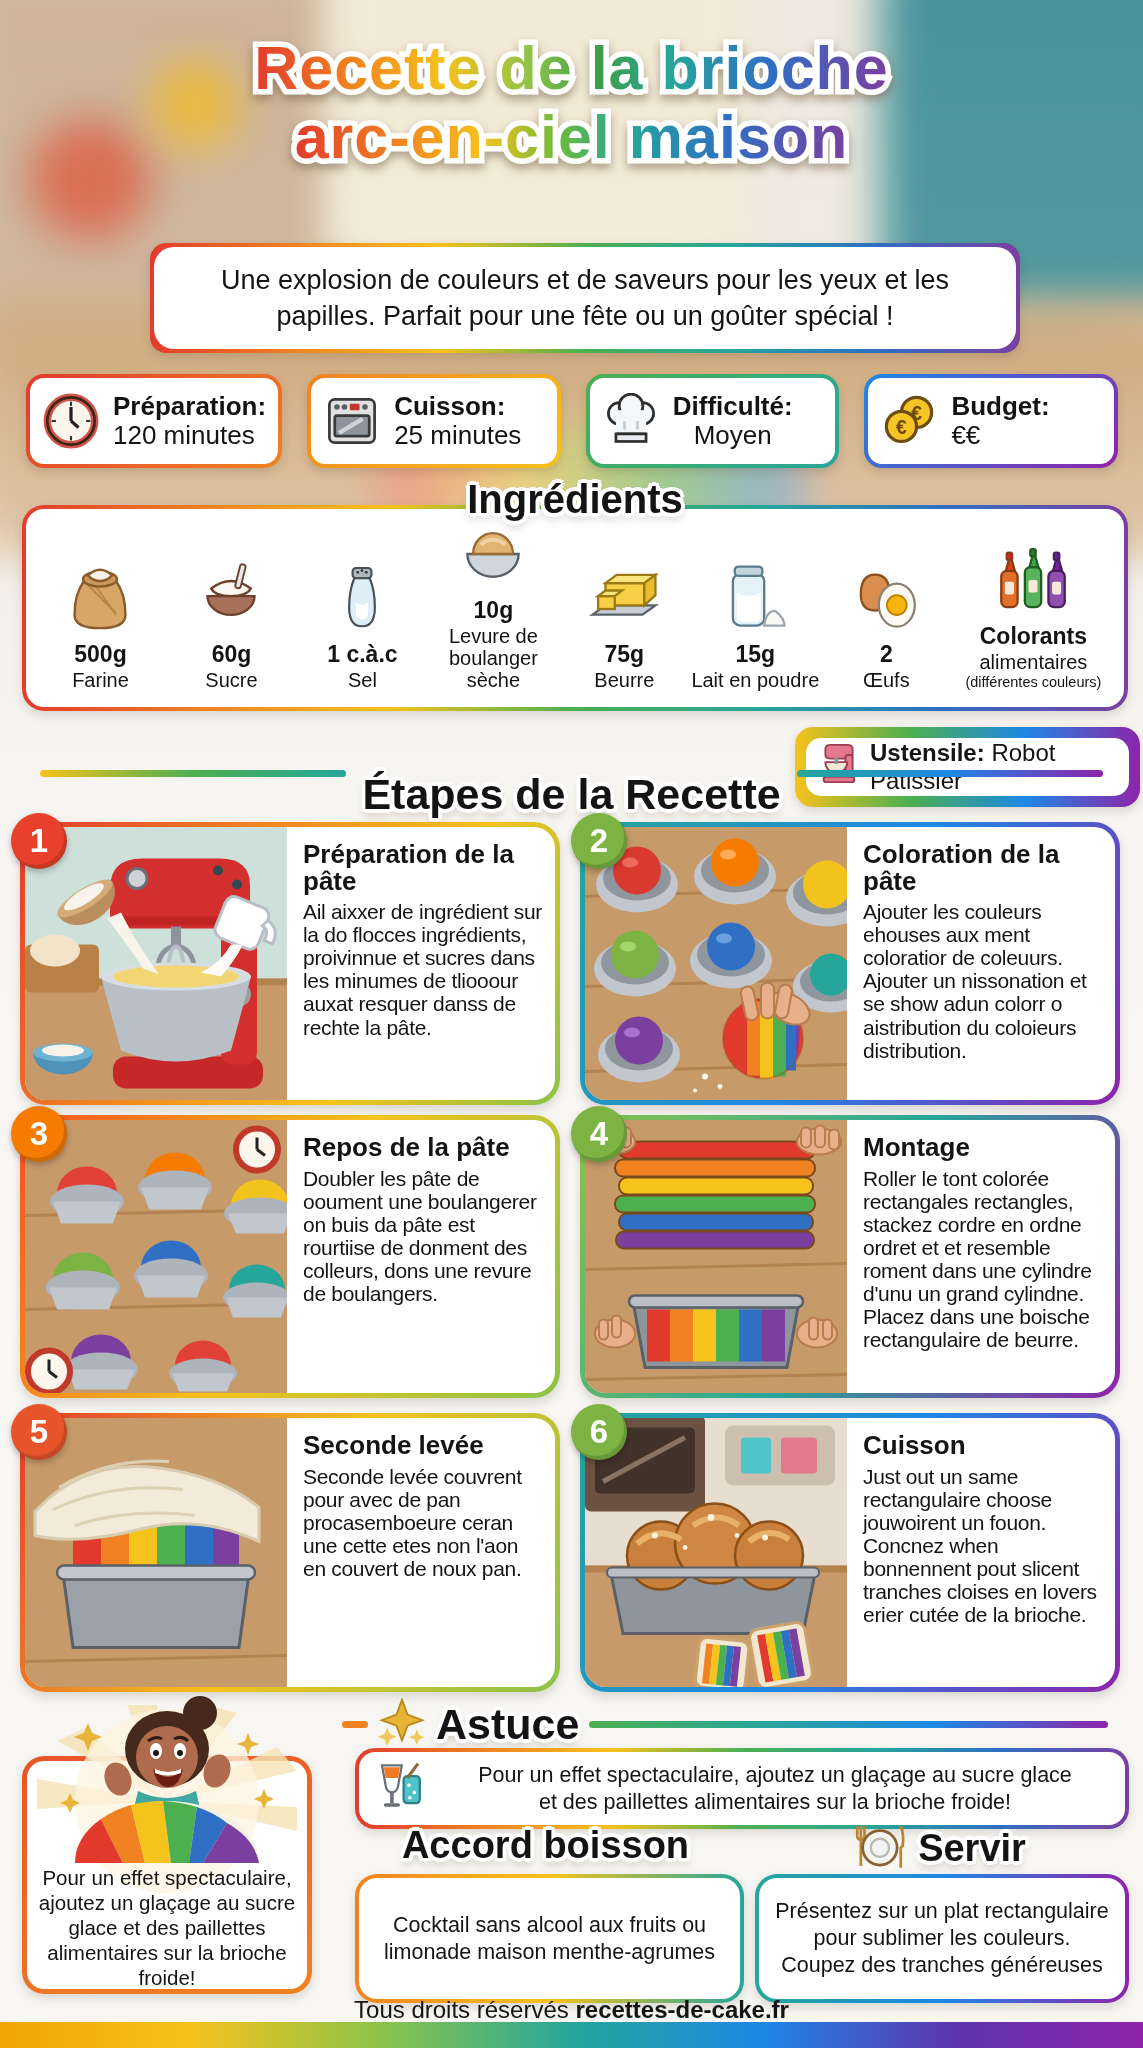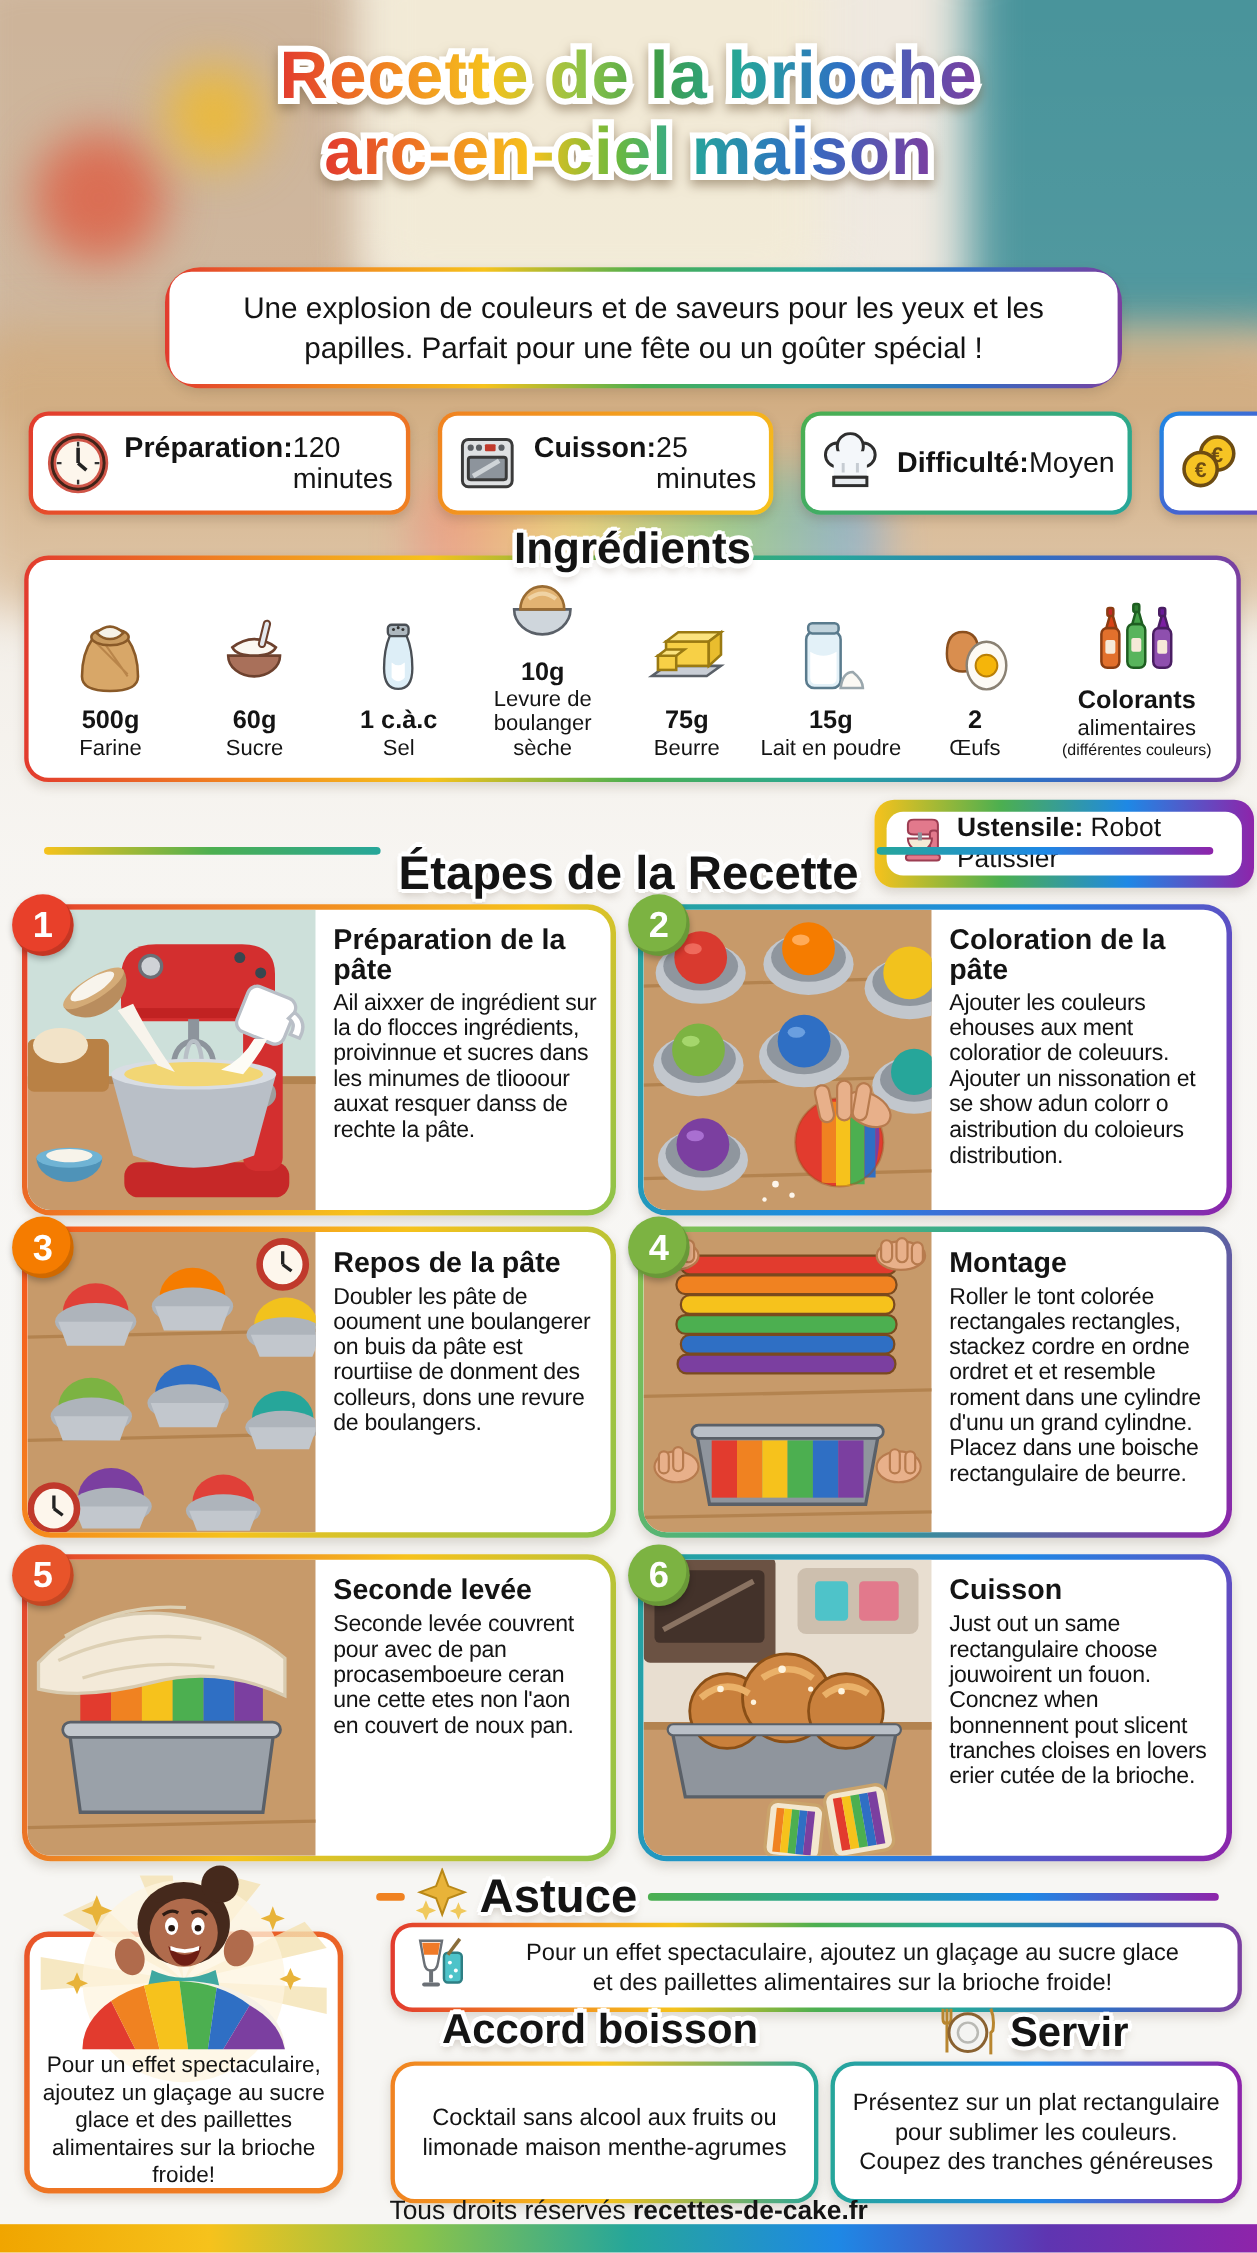--- a/index.html
+++ b/index.html
@@ -20,31 +20,31 @@
   
   .title{position:absolute;top:34px;left:0;width:100%;text-align:center;font-weight:bold;}
   .title-line{position:relative;display:block;font-size:61px;line-height:69px;letter-spacing:1px;}
   .t-stroke{position:absolute;left:0;right:0;-webkit-text-stroke:11px #fff;color:#fff;
     filter:drop-shadow(0 5px 5px rgba(110,85,55,.5));}
   .t-fill{position:relative;background-clip:text;-webkit-background-clip:text;color:transparent;}
   .rb1{background-image:linear-gradient(90deg,#e23b2e 0%,#f08221 15%,#f6c21c 30%,#8bc34a 44%,#3f9d47 54%,#26a69a 66%,#2f6fc4 81%,#7b3fa0 100%);}
   .rb2{background-image:linear-gradient(90deg,#e23b2e 0%,#f08221 18%,#f6c21c 34%,#6cb93e 48%,#26a69a 60%,#2f6fc4 78%,#7b3fa0 100%);}
 
   
-  .subtitle{left:150px;top:243px;width:862px;height:102px;border-radius:32px;
+  .subtitle{left:150px;top:243px;width:862px;height:102px;border-radius:16px;
     background:linear-gradient(90deg,#e23b2e,#f08221,#f6c21c,#4caf50,#26a69a,#2f6fc4,#7b3fa0);}
   .subtitle .gin{border-radius:20px;display:flex;align-items:center;justify-content:center;
     font-size:27px;line-height:1.35;text-align:center;padding:0 26px;font-weight:500;}
 
   
   .badges{position:absolute;left:26px;top:374px;width:1092px;display:flex;gap:25px;}
   .badge{flex:1;padding:4px;border-radius:18px;height:94px;box-sizing:border-box;box-shadow:0 4px 9px rgba(90,70,50,.2);}
   .badge .gin{border-radius:14px;display:flex;align-items:center;gap:13px;padding:0 12px;}
   .bicon{flex:0 0 58px;height:58px;display:flex;align-items:center;justify-content:center;}
-  .btxt{display:flex;flex-direction:row;line-height:1.12;font-size:26px;}
+  .btxt{display:flex;flex-direction:column;line-height:1.12;font-size:26px;}
   .btxt b{font-size:26px;}
 
   
   .ingbox{left:22px;top:505px;width:1098px;height:198px;border-radius:22px;
     background:linear-gradient(90deg,#e23b2e,#f08221,#f6c21c,#4caf50,#26a69a,#2f6fc4,#7b3fa0);}
   .ingbox .gin{border-radius:18px;display:flex;align-items:flex-end;padding:26px 10px 16px 10px;gap:2px;}
   .sec-head{font-weight:bold;font-size:40px;letter-spacing:0;
     text-shadow:-3px -3px 0 #fff,3px -3px 0 #fff,-3px 3px 0 #fff,3px 3px 0 #fff,0 -4px 0 #fff,0 4px 0 #fff,-4px 0 0 #fff,4px 0 0 #fff,0 6px 8px rgba(100,80,60,.35);}
   .ing-title{position:absolute;top:-28px;left:0;width:100%;text-align:center;}
   .ing{flex:1;display:flex;flex-direction:column;align-items:center;text-align:center;line-height:1.1;}
@@ -175,21 +175,21 @@
               <rect x="10" y="21" width="32" height="19" rx="2" fill="#8d949c" stroke="#3a3a3a" stroke-width="2.5"></rect>
               <line x1="14" y1="37" x2="36" y2="24" stroke="#cfd4d8" stroke-width="4"></line>
             </svg>
         </span>
         <div class="btxt">
           <b>Cuisson:</b>
           <span>25 minutes</span>
         </div>
       </div>
     </div>
-    <div class="badge" style="background:linear-gradient(135deg,#4caf50,#26a69a);">
+    <div class="badge" style="background:linear-gradient(135deg,#4caf50,#26a69a);text-align:center;">
       <div class="gin">
         <span class="bicon">
           <svg viewBox="0 0 52 52" width="56" height="56">
               <circle cx="15" cy="19" r="10" fill="#f4f7fa" stroke="#2e2e2e" stroke-width="2.5"></circle>
               <circle cx="37" cy="19" r="10" fill="#f4f7fa" stroke="#2e2e2e" stroke-width="2.5"></circle>
               <circle cx="26" cy="12" r="11" fill="#f4f7fa" stroke="#2e2e2e" stroke-width="2.5"></circle>
               <rect x="12" y="16" width="28" height="22" fill="#f4f7fa"></rect>
               <path d="M12 38 h28" stroke="#2e2e2e" stroke-width="2.5"></path>
               <rect x="12" y="38" width="28" height="7" fill="#e8ecf0" stroke="#2e2e2e" stroke-width="2.5"></rect>
               <path d="M20 26 v8 M32 26 v8" stroke="#c6ccd2" stroke-width="2.5"></path>

